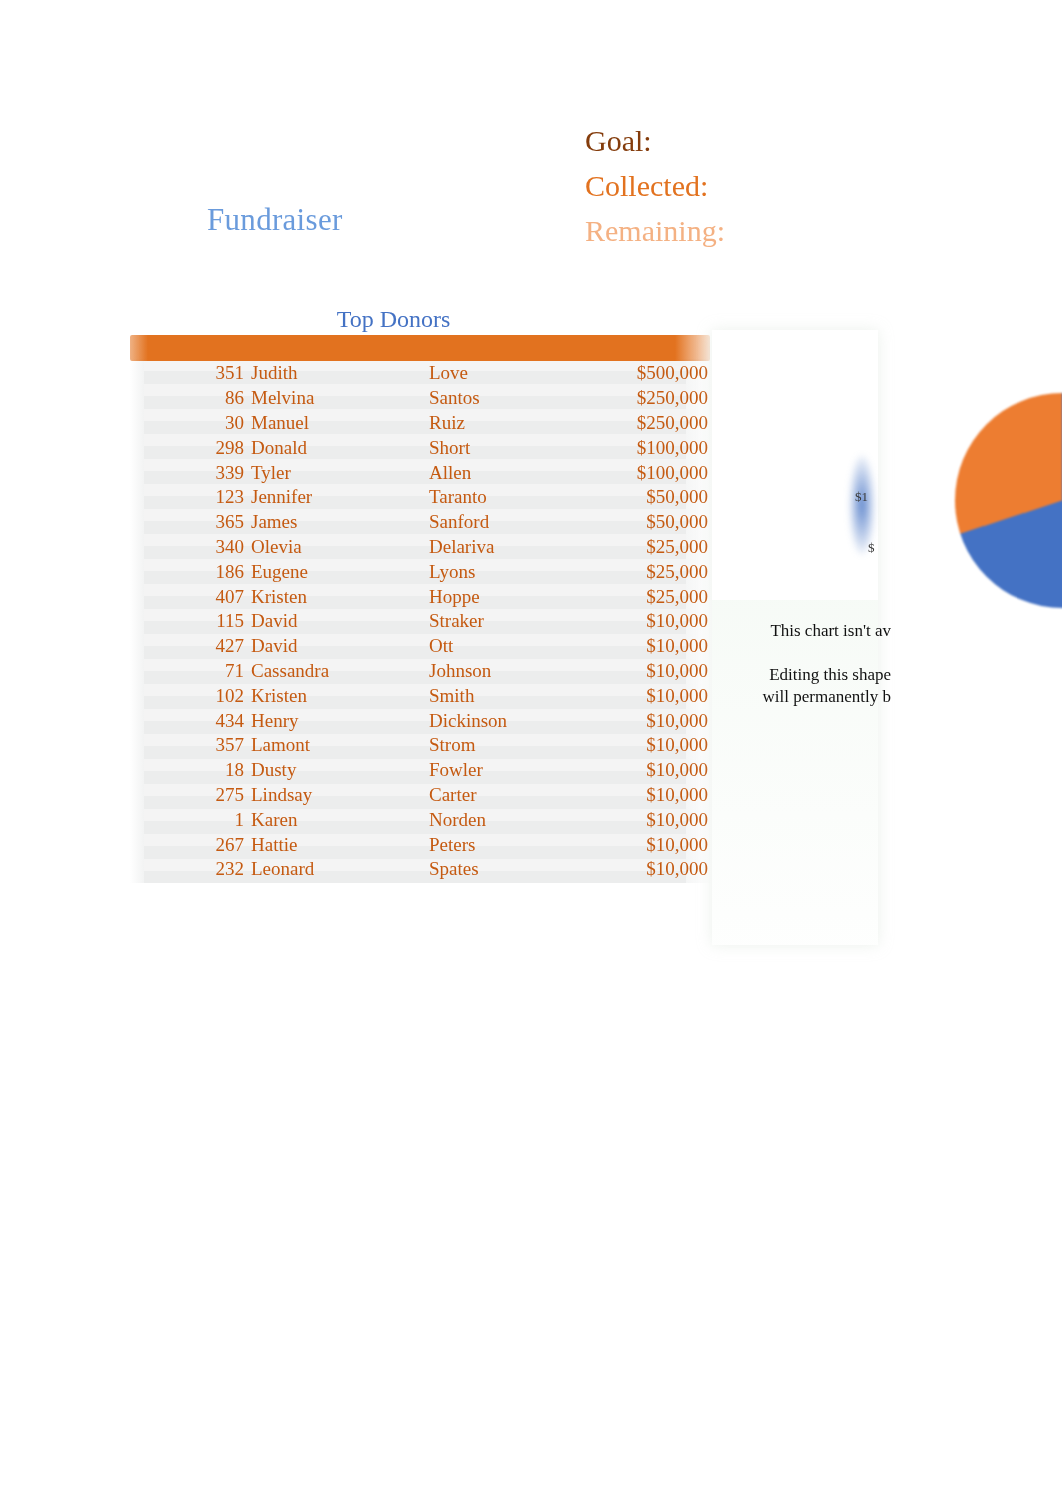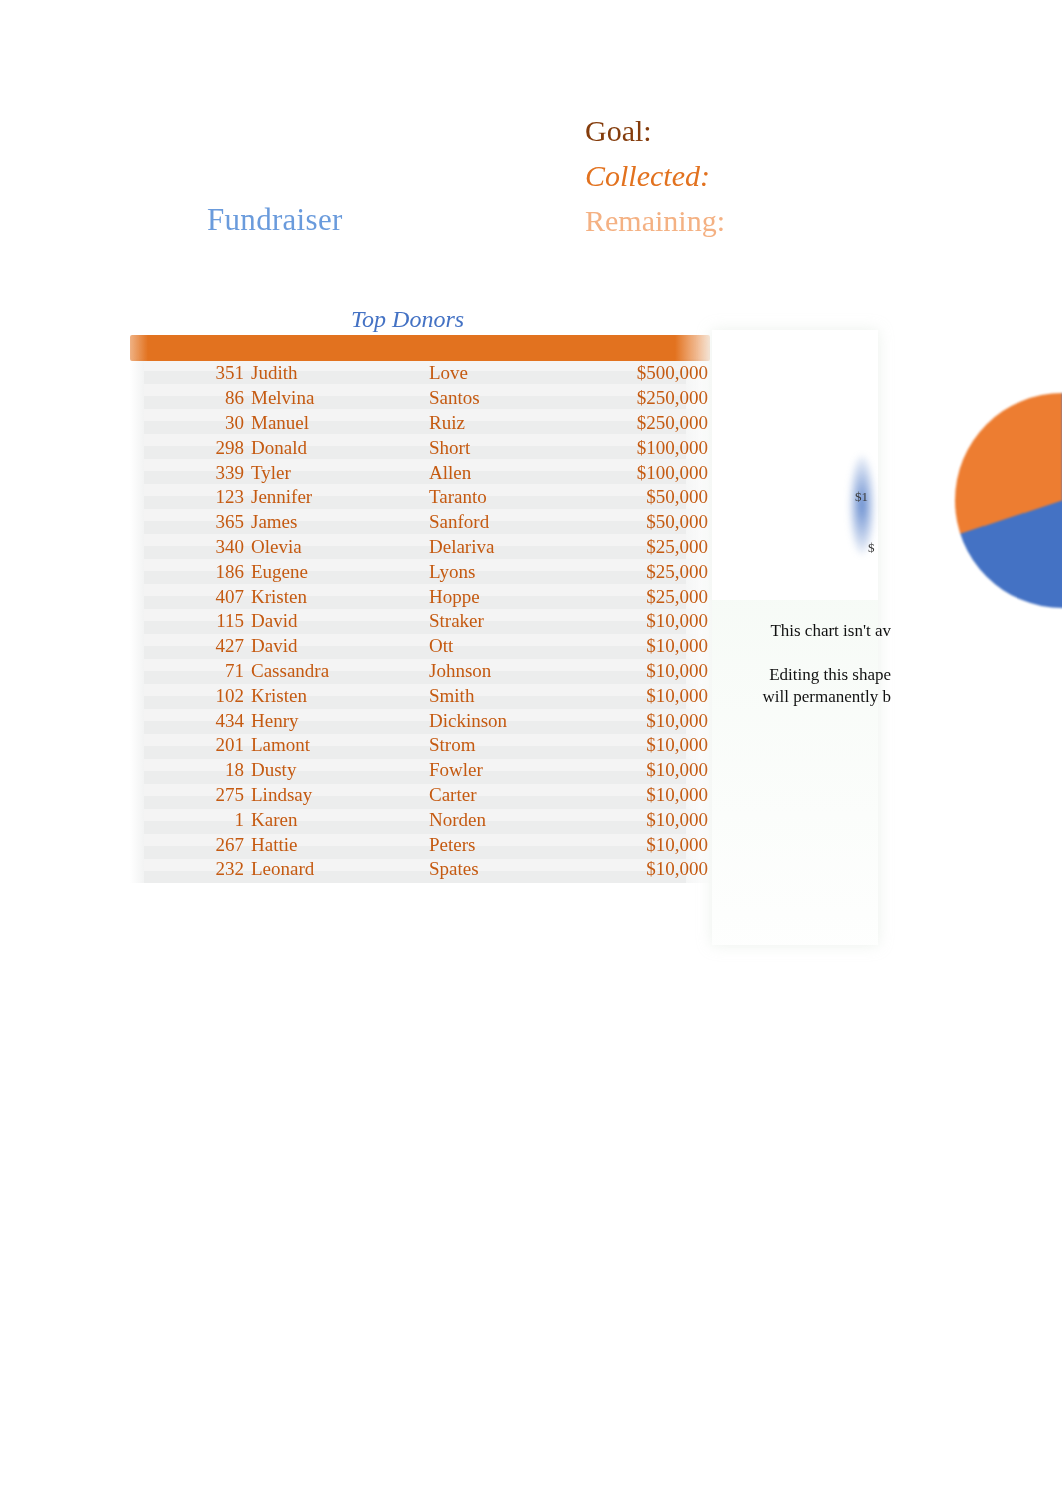--- a/index.html
+++ b/index.html
@@ -13,50 +13,49 @@
     position: relative;
     overflow: hidden;
     font-family: "Liberation Serif", "DejaVu Serif", serif;
     -webkit-font-smoothing: antialiased;
   }
 
   
   .goal-block {
     position: absolute;
     left: 585px;
-    top: 108px;
+    top: 118px;
     line-height: 45px;
     white-space: nowrap;
   }
   .goal-label   { font-size: 30px; color: #843C0C; display: block; }
-  .coll-label   { font-size: 30px; color: #E2721F; display: block; font-style: italic; }
+  .coll-label   { font-size: 30px; color: #E2721F; display: block; }
   .remain-label { font-size: 30px; color: #F4B183; display: block; }
 
   
   .fundraiser-title {
     position: absolute;
     left: 207px;
     top: 202px;
     font-size: 31px;
     color: #6A9BDC;
     white-space: nowrap;
     letter-spacing: 0.3px;
   }
 
   
   .top-donors-heading {
     position: absolute;
-    left: 130px;
+    left: 116px;
     top: 306px;
     width: 555px;
     text-align: center;
     font-size: 24px;
     color: #4472C4;
     white-space: nowrap;
-    font-style: italic;
   }
 
   
   .donor-table-wrap {
     position: absolute;
     left: 130px;
     top: 335px;
     width: 580px;
     height: 550px;
   }
@@ -360,21 +359,21 @@
         <div class="c-last">Smith</div>
         <div class="c-amount">$10,000</div>
       </div>
       <div class="drow">
         <div class="c-donor">434</div>
         <div class="c-first">Henry</div>
         <div class="c-last">Dickinson</div>
         <div class="c-amount">$10,000</div>
       </div>
       <div class="drow">
-        <div class="c-donor">201</div>
+        <div class="c-donor">357</div>
         <div class="c-first">Lamont</div>
         <div class="c-last">Strom</div>
         <div class="c-amount">$10,000</div>
       </div>
       <div class="drow">
         <div class="c-donor">18</div>
         <div class="c-first">Dusty</div>
         <div class="c-last">Fowler</div>
         <div class="c-amount">$10,000</div>
       </div>

